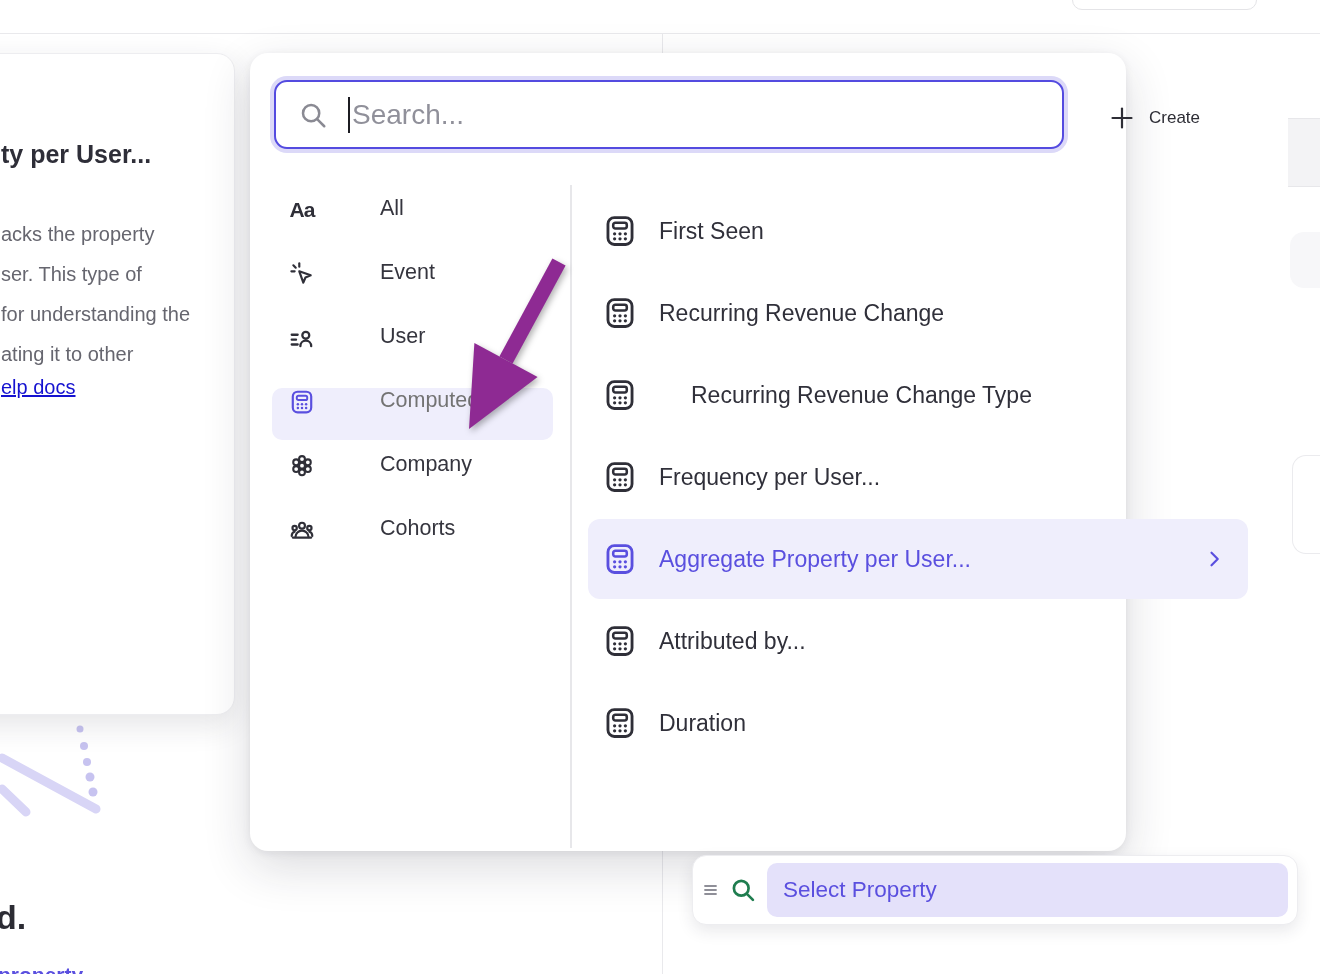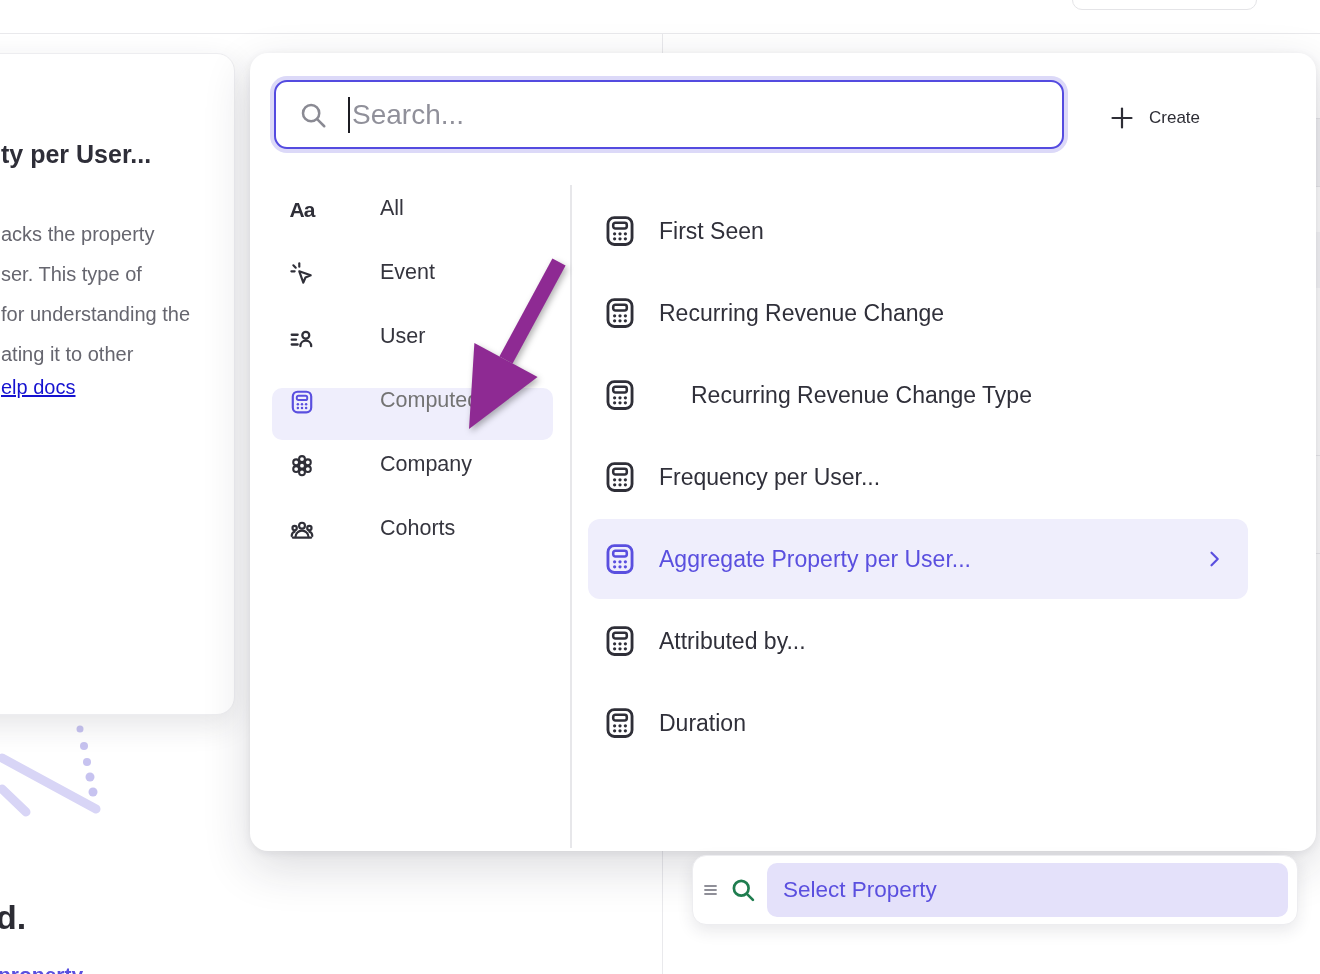--- a/index.html
+++ b/index.html
@@ -32,21 +32,21 @@
 
   
   .decor{left:0;top:700px;}
 
   
   .cut-heading{left:-4px;top:898px;font-size:34px;font-weight:700;color:#2c2c34;}
   .cut-link{left:-2px;top:963px;font-size:21px;font-weight:700;color:#5a4fdf;}
 
   
   .modal{
-    left:250px;top:53px;width:1066px;height:798px;background:#fff;
+    left:250px;top:53px;width:876px;height:798px;background:#fff;
     border-radius:18px;box-shadow:0 16px 48px rgba(30,30,50,.16), 0 2px 8px rgba(30,30,50,.08);
   }
   .searchwrap{
     position:absolute;left:24px;top:27px;width:790px;height:69px;
     border:2px solid #544be0;border-radius:13px;background:#fff;
     box-shadow:0 0 0 4px #dcd9f8;
     display:flex;align-items:center;padding-left:22px;box-sizing:border-box;
   }
   .caret{width:2px;height:36px;background:#1c1c22;margin-left:20px;flex:none;}
   .searchwrap input{

